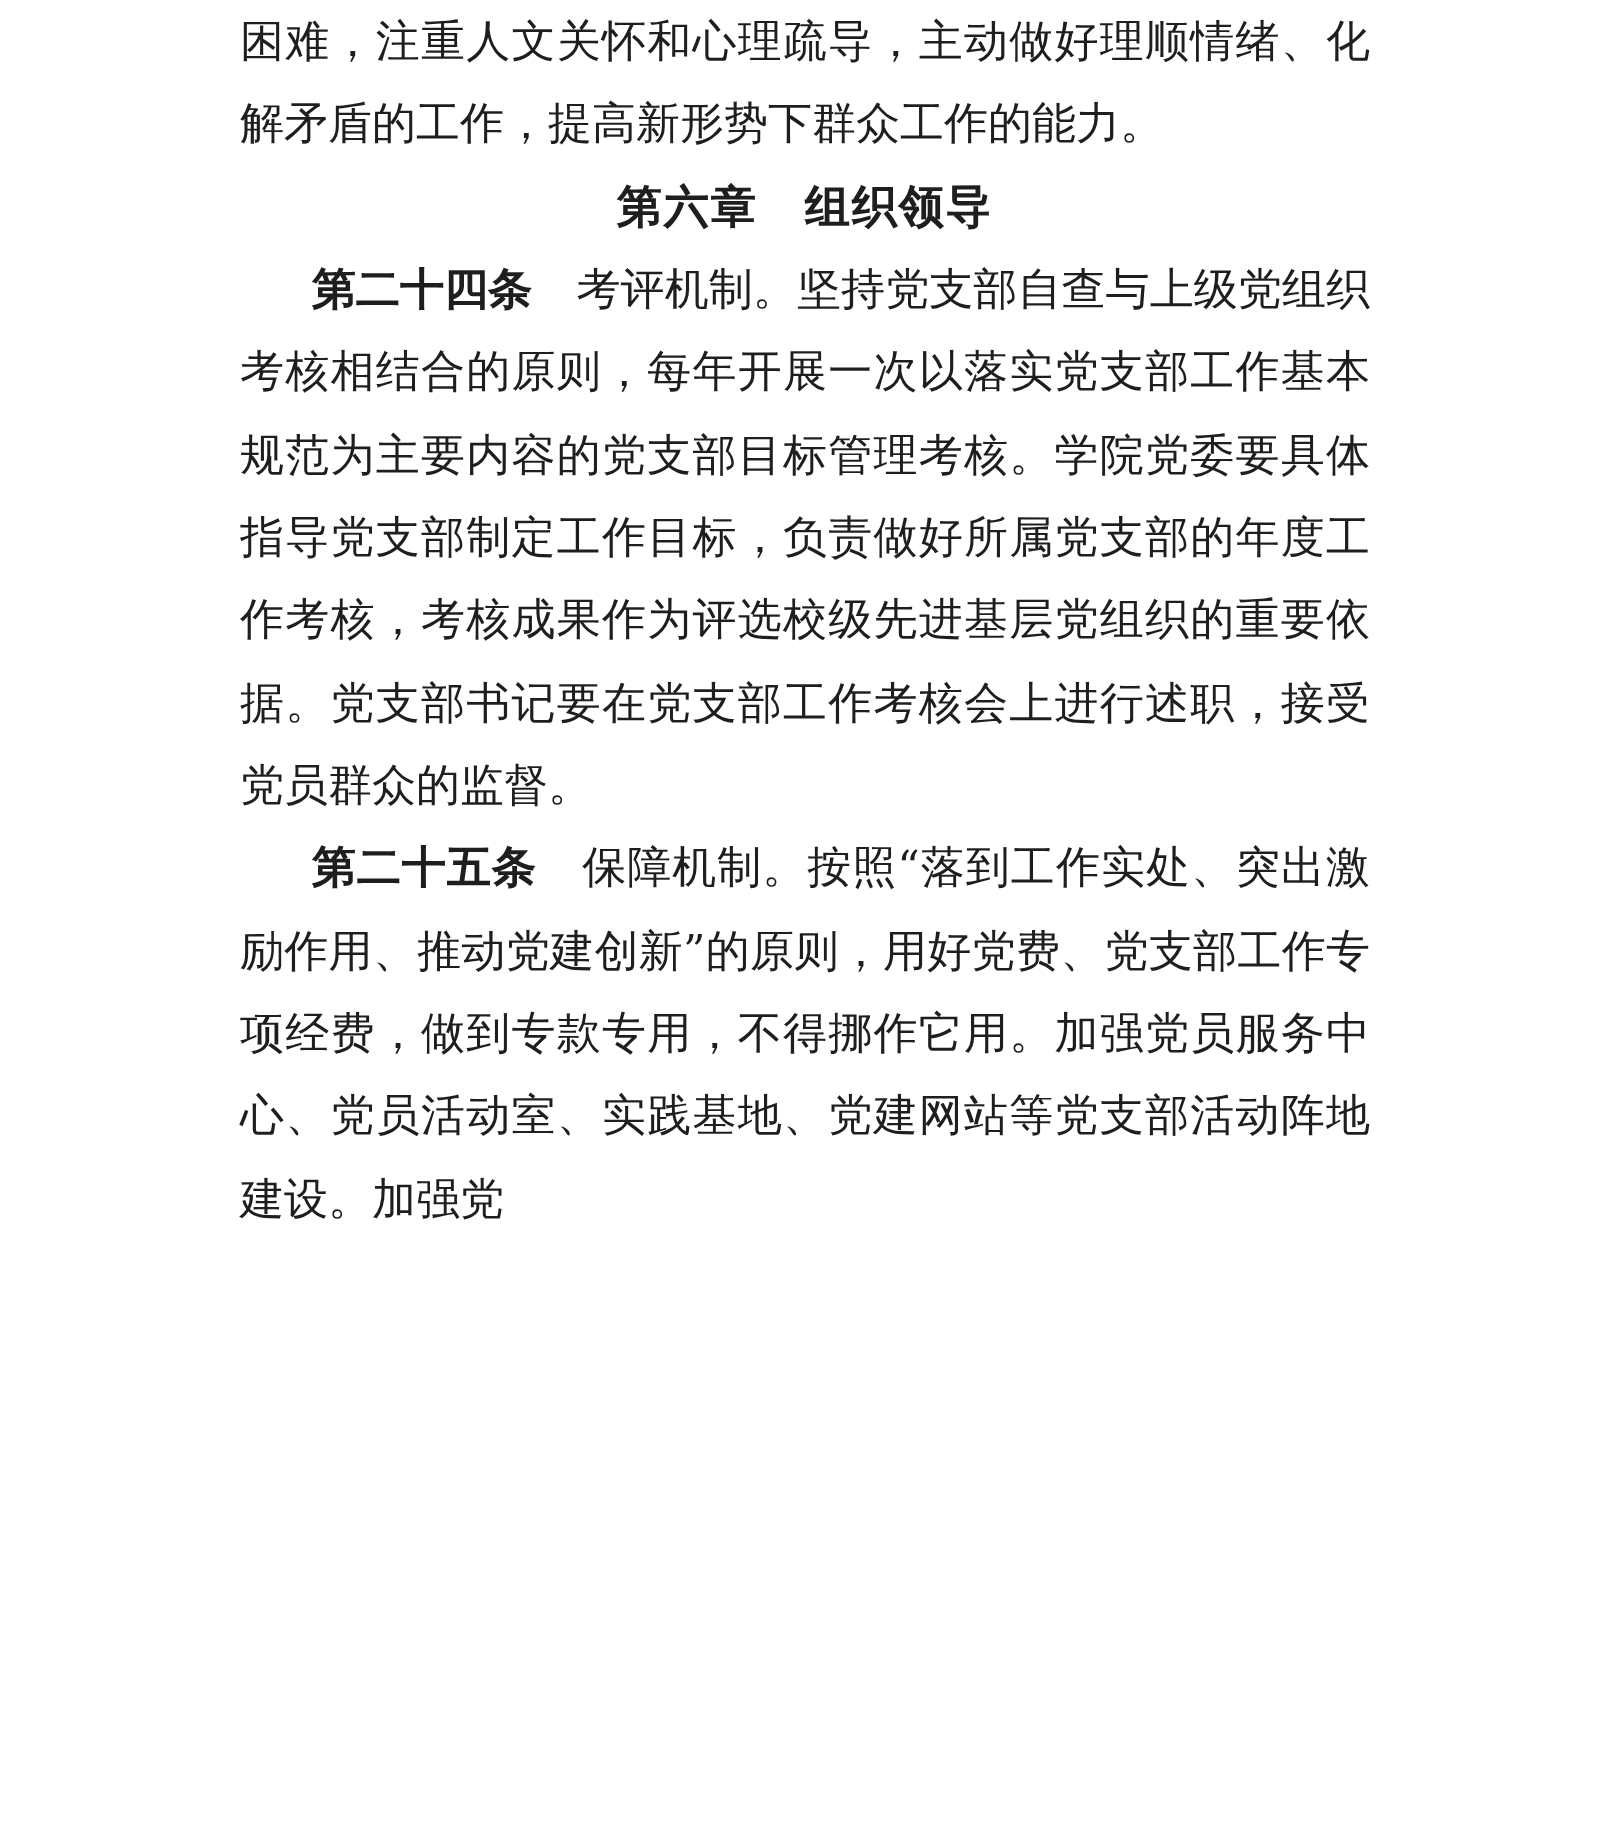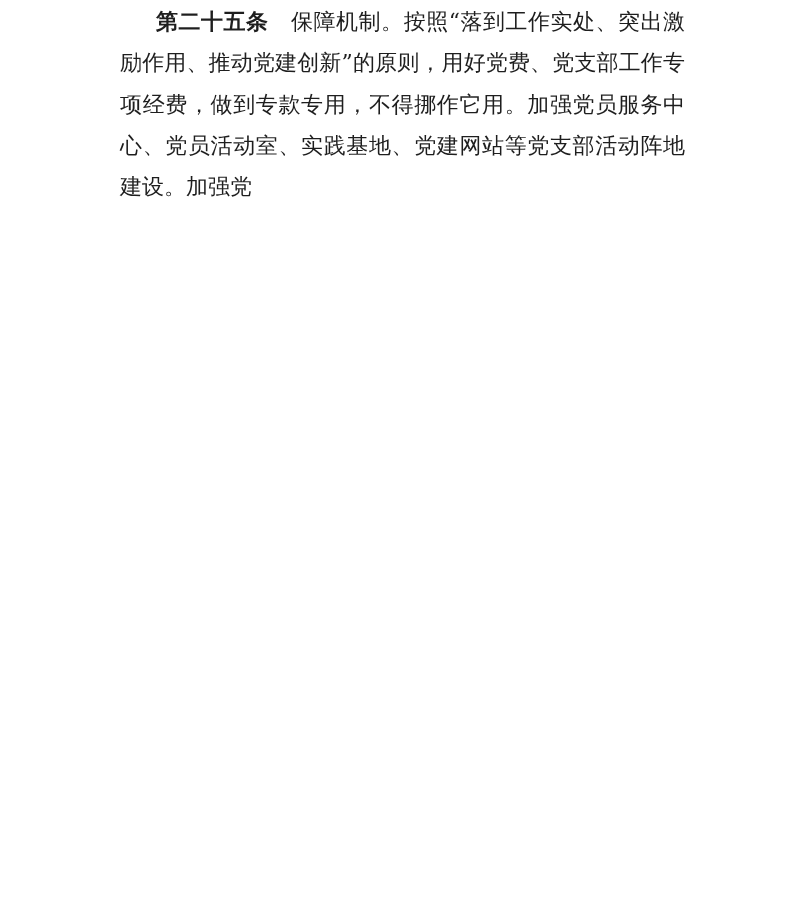--- a/index.html
+++ b/index.html
@@ -45,21 +45,24 @@
     text-indent: 0;
     letter-spacing: 1px;
   }
 </style>
 </head>
 <body>
 
 <div class="page">
   <div class="content">
 
+    <p class="para no-indent">困难，注重人文关怀和心理疏导，主动做好理顺情绪、化解矛盾的工作，提高新形势下群众工作的能力。</p>
 
 
+    <h2 class="chapter">第六章　组织领导</h2>
 
 
+    <p class="para"><span class="term">第二十四条</span><span>　考评机制。坚持党支部自查与上级党组织考核相结合的原则，每年开展一次以落实党支部工作基本规范为主要内容的党支部目标管理考核。学院党委要具体指导党支部制定工作目标，负责做好所属党支部的年度工作考核，考核成果作为评选校级先进基层党组织的重要依据。党支部书记要在党支部工作考核会上进行述职，接受党员群众的监督。</span></p>
 
     <p class="para"><span class="term">第二十五条</span><span>　保障机制。按照“落到工作实处、突出激励作用、推动党建创新”的原则，用好党费、党支部工作专项经费，做到专款专用，不得挪作它用。加强党员服务中心、党员活动室、实践基地、党建网站等党支部活动阵地建设。加强党</span></p>
 
   </div>
 </div>
 
 </body></html>

